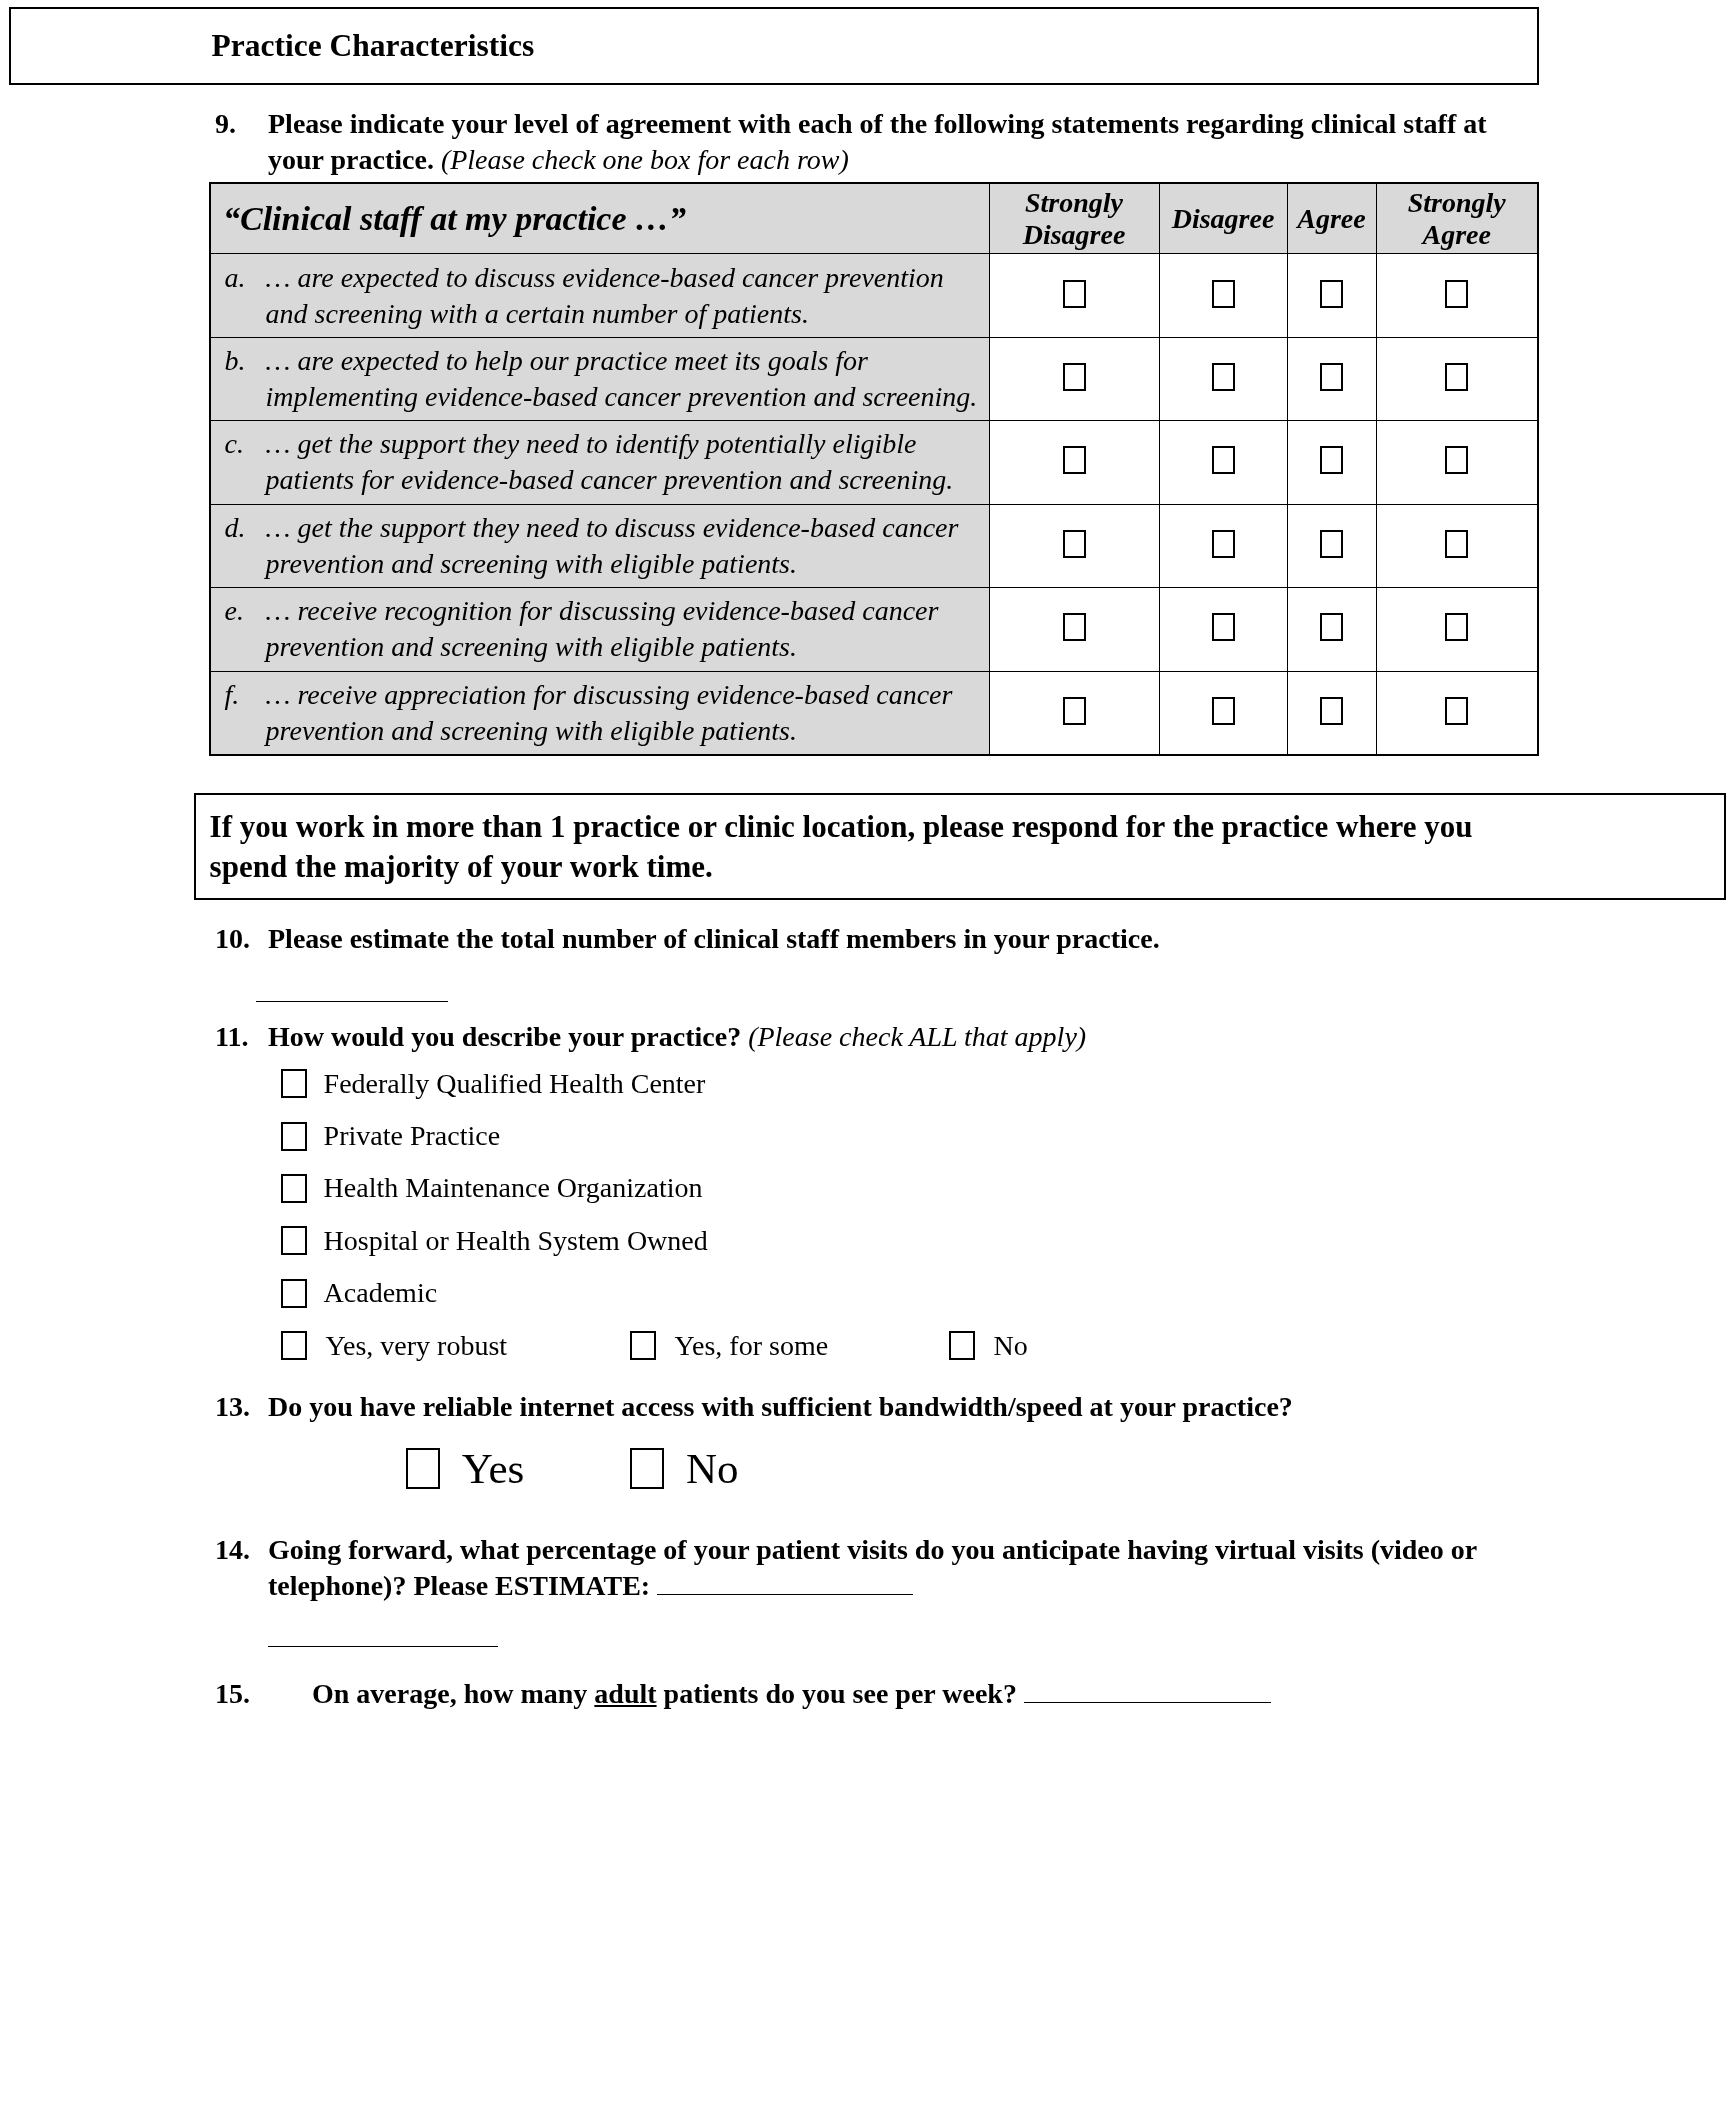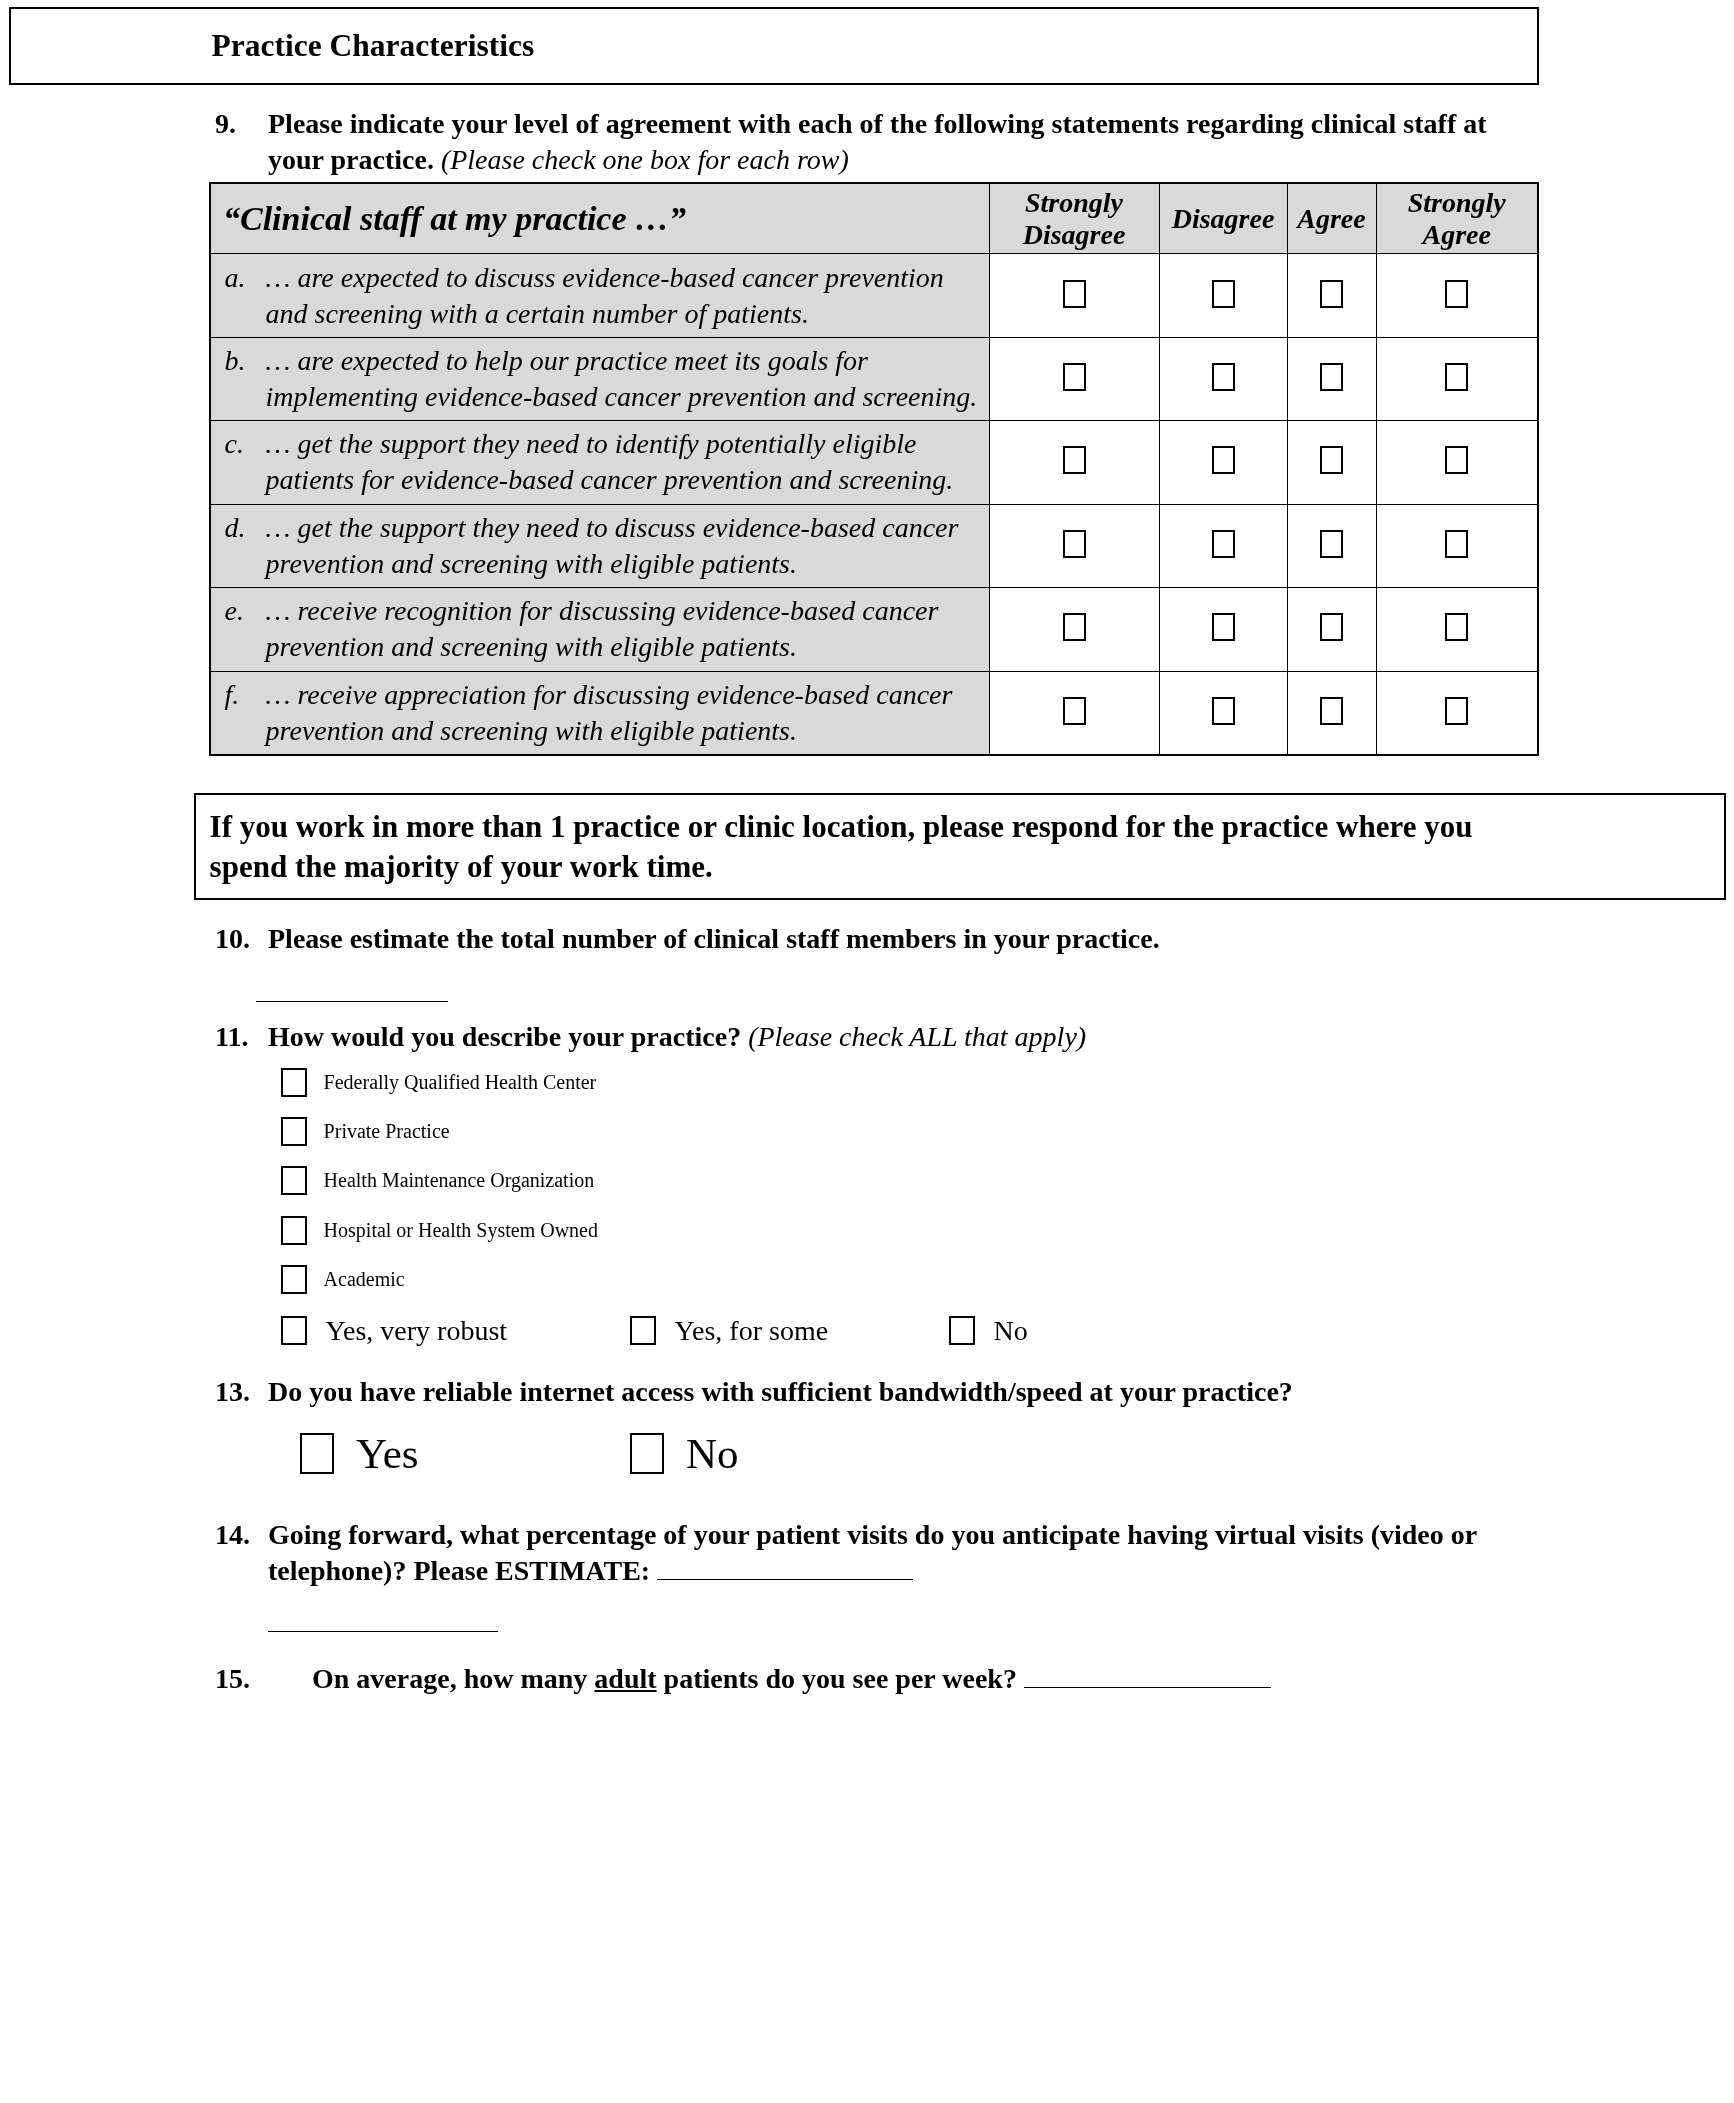--- a/index.html
+++ b/index.html
@@ -86,32 +86,32 @@
     display:inline-block; border-bottom:1.7px solid #000;
     height:25.6px; vertical-align:baseline;
   }
   .w225 { width:192px; } .w270 { width:230px; } .w290 { width:247px; } .w300 { width:256px; }
   .ml300 { margin-left:256px; } .ml315 { margin-left:268px; }
   .mt22 { margin-top:19px; } .mt20 { margin-top:17px; }
 
   
   .opt-list { margin:12px 0 0 281px; }
   .opt { display:flex; align-items:center; gap:17px; margin-bottom:20.4px; }
-  .opt-label { font-size:20px; font-weight:normal; }
+  .opt-label { font-size:28px; font-weight:normal; }
 
   
   .q12-opts { display:flex; align-items:center; margin:15.3px 0 0 281px; }
   .q12-opt { display:flex; align-items:center; gap:19px; font-size:28px; font-weight:normal; }
   .q12-opt.w1 { width:349px; }
   .q12-opt.w2 { width:319px; }
 
   
   .q13-opts { display:flex; align-items:center; margin:19px 0 0 300px; }
   .q13-opt { display:flex; align-items:center; gap:22px; font-size:43px; font-weight:normal; }
-  .q13-opt.w1 { width:330px; }
+  .q13-opt.w1 { width:330px;justify-content:center; }
 </style>
 </head>
 <body>
 
 <div class="page">
 
   <div class="title-box">
     <span>Practice Characteristics</span>
   </div>
 

